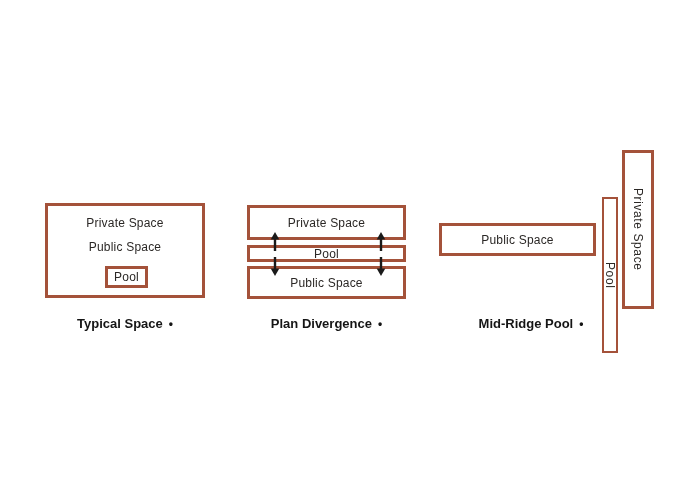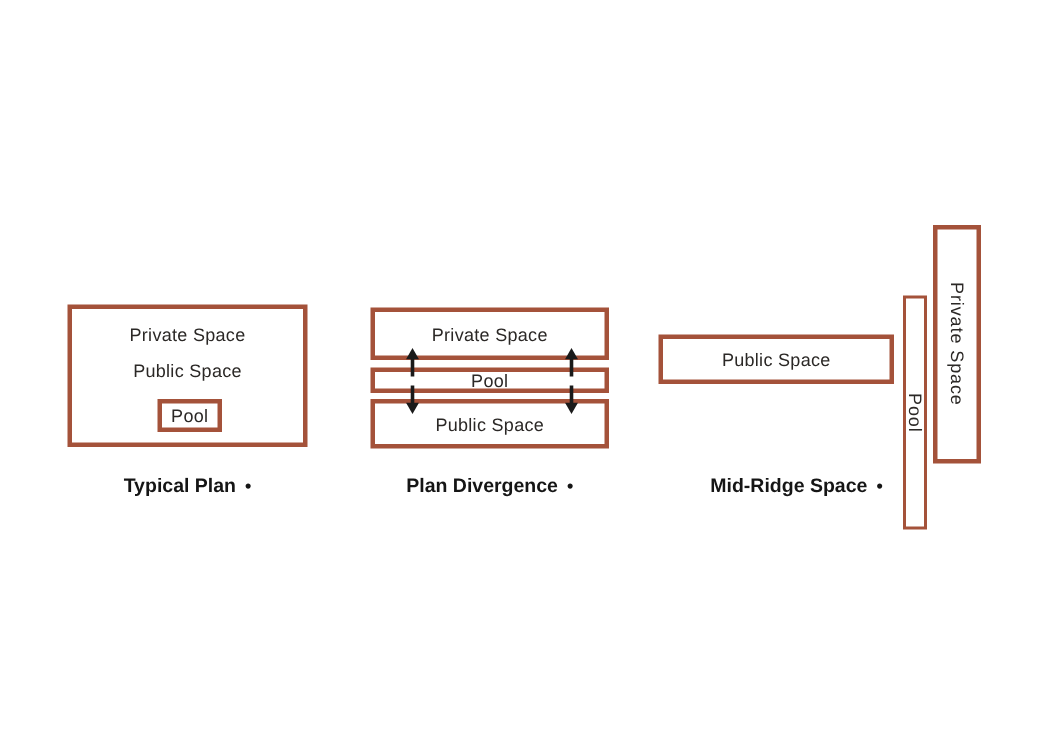--- a/index.html
+++ b/index.html
@@ -23,21 +23,21 @@
 <div id="canvas">
 
   <section class="fig" style="left:45px; top:203px; width:160px; height:135px;">
     <div class="box" style="left:0; top:0; width:160px; height:95px;"></div>
     <div class="txt" style="left:0; top:13px; width:160px;">Private Space</div>
     <div class="txt" style="left:0; top:37px; width:160px;">Public Space</div>
     <div class="box flex" style="left:60px; top:63px; width:43px; height:22px;">
       <span class="txt">Pool</span>
     </div>
     <div class="label" style="left:0; top:113px; width:160px;">
-      <span>Typical Plan</span><span class="bullet">•</span>
+      <span>Typical Space</span><span class="bullet">•</span>
     </div>
   </section>
 
   <section class="fig" style="left:247px; top:205px; width:159px; height:135px;">
     <div class="box flex" style="left:0; top:0; width:159px; height:35px;">
       <span class="txt">Private Space</span>
     </div>
     <div class="box flex" style="left:0; top:40px; width:159px; height:17px;">
       <span class="txt" style="line-height:12px;">Pool</span>
     </div>
@@ -71,17 +71,17 @@
     <div class="box flex" style="left:183px; top:0; width:32px; height:159px;">
       <span class="vtext">Private Space</span>
     </div>
     <div class="box thin flex" style="left:163px; top:47px; width:16px; height:156px;">
       <span class="vtext">Pool</span>
     </div>
     <div class="box flex" style="left:0; top:73px; width:157px; height:33px;">
       <span class="txt">Public Space</span>
     </div>
     <div class="label" style="left:12px; top:166px; width:160px;">
-      <span>Mid-Ridge Space</span><span class="bullet">•</span>
+      <span>Mid-Ridge Pool</span><span class="bullet">•</span>
     </div>
   </section>
 
 </div>
 
 </body></html>

